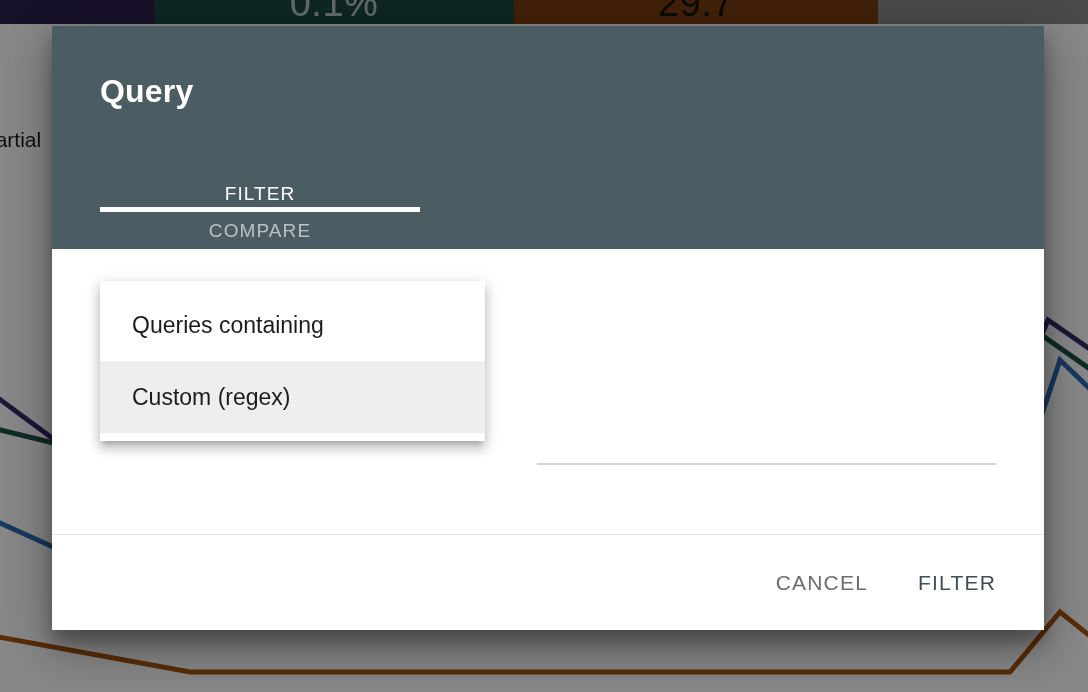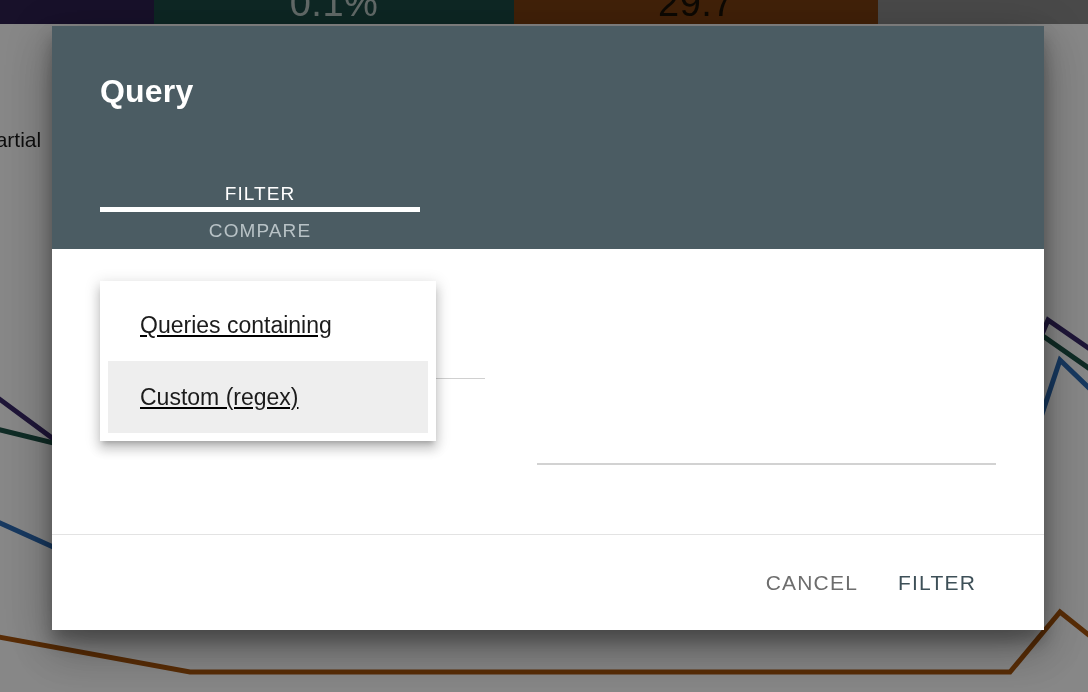--- a/index.html
+++ b/index.html
@@ -184,48 +184,47 @@
   #dialog-footer {
     position: absolute;
     left: 0;
     bottom: 0;
     width: 992px;
     height: 96px;
     border-top: 1px solid #e3e3e3;
     display: flex;
     align-items: center;
     justify-content: flex-end;
-    padding-right: 48px;
-    gap: 0;
+    padding-right: 28px;
+    gap: 10px;
     background: #ffffff;
   }
   .footer-btn {
     border: 0;
     background: transparent;
     font-family: inherit;
     font-size: 21px;
     letter-spacing: 1.2px;
     padding: 12px 20px;
     cursor: pointer;
   }
   #cancel-button { color: #6d6d6d; }
   #apply-button  { color: #3e5058; }
 
   
   #filter-type-menu {
     position: absolute;
     left: 100px;
     top: 281px;
-    width: 336px;
+    width: 385px;
     background: #ffffff;
     box-shadow: 0 5px 5px -3px rgba(0,0,0,.2), 0 8px 10px 1px rgba(0,0,0,.14),
                 0 3px 14px 2px rgba(0,0,0,.12);
-    padding: 8px 8px;
+    padding: 8px 0;
     z-index: 50;
-    text-decoration: underline;
   }
   .menu-item {
     height: 72px;
     display: flex;
     align-items: center;
     padding-left: 32px;
     font-size: 23px;
     color: #1c1c1c;
     cursor: pointer;
     user-select: none;

